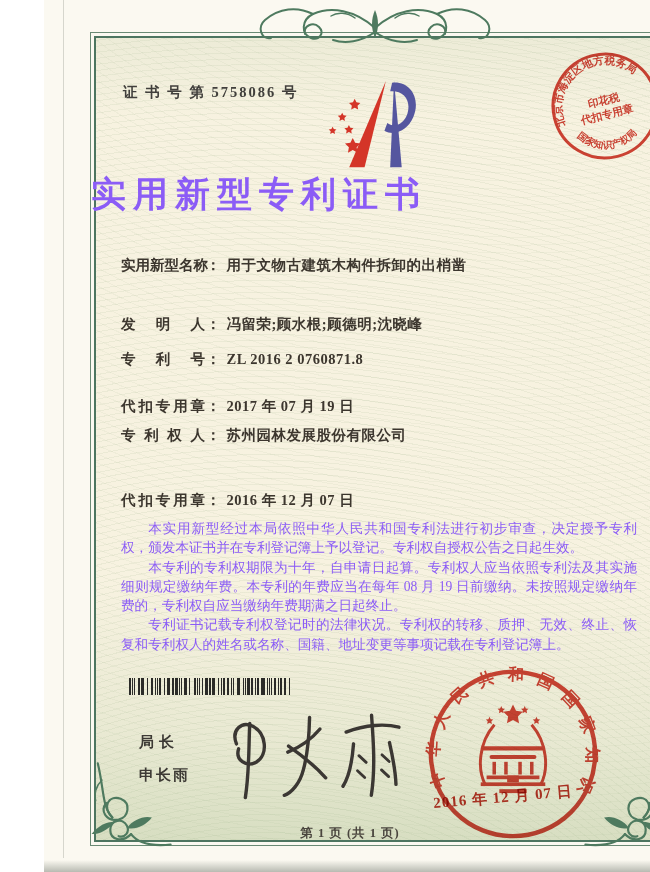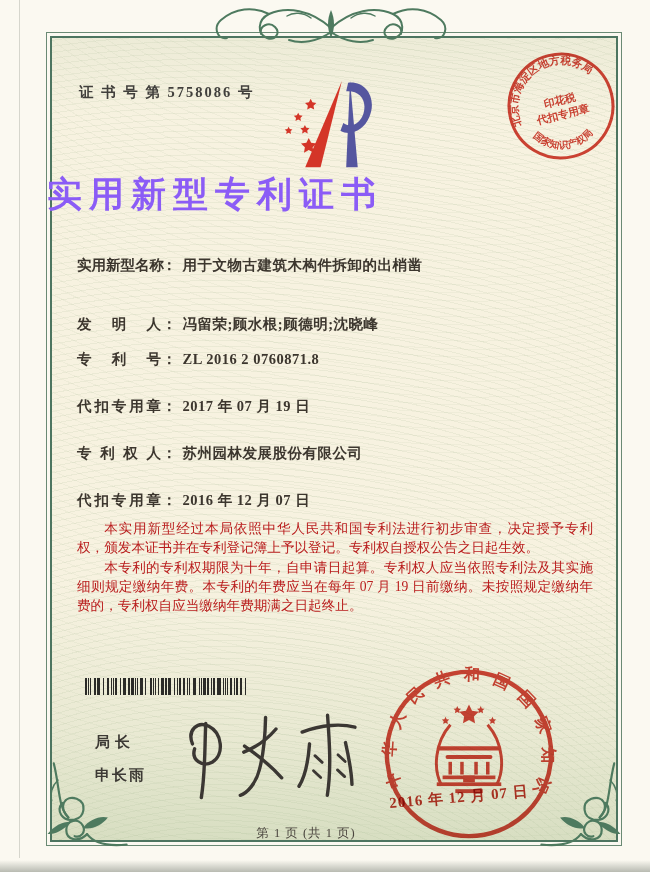--- a/index.html
+++ b/index.html
@@ -6,20 +6,21 @@
   html,body { width:650px; height:872px; }
   body {
     font-family:"Liberation Serif","DejaVu Serif",serif;
     background:#ffffff;
     position:relative;
     overflow:hidden;
   }
   .photo {
     position:absolute; inset:0;
     background:#fbf9f1;
+    margin-left:44px;
   }
   .photo-edge-left {
     position:absolute; left:19px; top:0; bottom:14px; width:1px;
     background:rgba(145,148,138,.35);
   }
   .photo-shadow-bottom {
     position:absolute; left:0; right:0; bottom:0; height:12px;
     background:linear-gradient(to bottom, rgba(0,0,0,0), rgba(75,84,74,.38));
   }
   
@@ -60,45 +61,45 @@
     position:absolute; left:458px; top:17px; width:112px; height:112px;
     transform:rotate(-14deg); opacity:.92; mix-blend-mode:multiply;
   }
   .title {
     position:absolute; left:0; right:0; top:138px; 
     font-size:35px; font-weight:700; letter-spacing:7px; color:#8b5cf6;
   }
   .fields { position:absolute; left:30px; right:20px; top:0; font-size:14.5px; color:#3c362e; }
   .frow { position:absolute; left:0; white-space:nowrap; font-weight:600; }
   .frow.r0{top:223px}.frow.r1{top:282px}.frow.r2{top:317px}
-  .frow.r3{top:364px}.frow.r4{top:411px}.frow.r5{top:458px}
+  .frow.r3{top:364px}.frow.r4{top:393px}.frow.r5{top:458px}
   .flabel { display:inline-block; width:84px; text-align:justify; text-align-last:justify; }
   .fcolon { display:inline-block; margin:0 6px 0 1px; }
   .fvalue { letter-spacing:.5px;font-family:Liberation Serif, serif; }
   .paras {
     position:absolute; left:30px; top:486px; width:516px;
-    font-size:13.6px; line-height:19.3px; color:#b91c1c; text-align:justify; font-weight:500;
+    font-size:13.6px; line-height:19.3px; color:#8b5cf6; text-align:justify; font-weight:500;
   }
   .paras p { text-indent:2em; }
   .barcode { position:absolute; left:38px; top:645px; width:168px; height:17px; }
   .signer-title { position:absolute; left:48px; top:700px; font-size:15px; letter-spacing:5px; color:#3d3a35; font-weight:600; }
   .signer-name  { position:absolute; left:48px; top:733px; font-size:15px; letter-spacing:2px; color:#3d3a35; font-weight:600; }
   .signature { position:absolute; left:136px; top:674px; width:186px; height:102px; transform:rotate(-2deg); }
   .seal {
     position:absolute; left:334px; top:633px; width:176px; height:176px;
     opacity:.93; mix-blend-mode:multiply;
   }
   .seal-date {
     position:absolute; left:322px; top:755px; width:180px; text-align:center;
     color:#c0372a; font-size:15px; letter-spacing:1px; font-weight:700;
     transform:rotate(-5deg); mix-blend-mode:multiply;
   }
   .footer {
     position:absolute; left:0; right:56px; top:792px; text-align:center;
-    font-size:12.5px; color:#4a453e; letter-spacing:1px; font-weight:400;
+    font-size:12.5px; color:#4a453e; letter-spacing:1px; font-weight:700;
   }
   svg text { font-family:"Liberation Serif","DejaVu Serif",serif; }
 </style>
 </head>
 <body>
 
 <div class="photo">
   <div class="photo-edge-left"></div>
 
   <div class="frame">
@@ -190,21 +191,22 @@
         <div class="frow r4">
           <span class="flabel">专利权人</span><span class="fcolon">：</span><span class="fvalue">苏州园林发展股份有限公司</span>
         </div>
         <div class="frow r5">
           <span class="flabel">代扣专用章</span><span class="fcolon">：</span><span class="fvalue">2016 年 12 月 07 日</span>
         </div>
       </div>
 
       <div class="paras">
         <p>本实用新型经过本局依照中华人民共和国专利法进行初步审查，决定授予专利权，颁发本证书并在专利登记簿上予以登记。专利权自授权公告之日起生效。</p>
-        <p>本专利的专利权期限为十年，自申请日起算。专利权人应当依照专利法及其实施细则规定缴纳年费。本专利的年费应当在每年 07 月 19 日前缴纳。未按照规定缴纳年费的，专利权自应当缴纳年费期满之日起终止。</p>
+        <p>本专利的专利权期限为十年，自申请日起算。专利权人应当依照专利法及其实施细则规定缴纳年费。本专利的年费应当在每年 08 月 19 日前缴纳。未按照规定缴纳年费的，专利权自应当缴纳年费期满之日起终止。</p>
+        <p>专利证书记载专利权登记时的法律状况。专利权的转移、质押、无效、终止、恢复和专利权人的姓名或名称、国籍、地址变更等事项记载在专利登记簿上。</p>
       </div>
 
       <div class="barcode">
           <div style="position:absolute;left:0.0px;top:0;width:2.3px;height:100%;background:#2b2b28;"></div>
           <div style="position:absolute;left:3.3px;top:0;width:1.1px;height:100%;background:#2b2b28;"></div>
           <div style="position:absolute;left:5.4px;top:0;width:1.1px;height:100%;background:#2b2b28;"></div>
           <div style="position:absolute;left:8.6px;top:0;width:2.3px;height:100%;background:#2b2b28;"></div>
           <div style="position:absolute;left:11.9px;top:0;width:3.4px;height:100%;background:#2b2b28;"></div>
           <div style="position:absolute;left:18.3px;top:0;width:1.1px;height:100%;background:#2b2b28;"></div>
           <div style="position:absolute;left:21.5px;top:0;width:2.3px;height:100%;background:#2b2b28;"></div>

